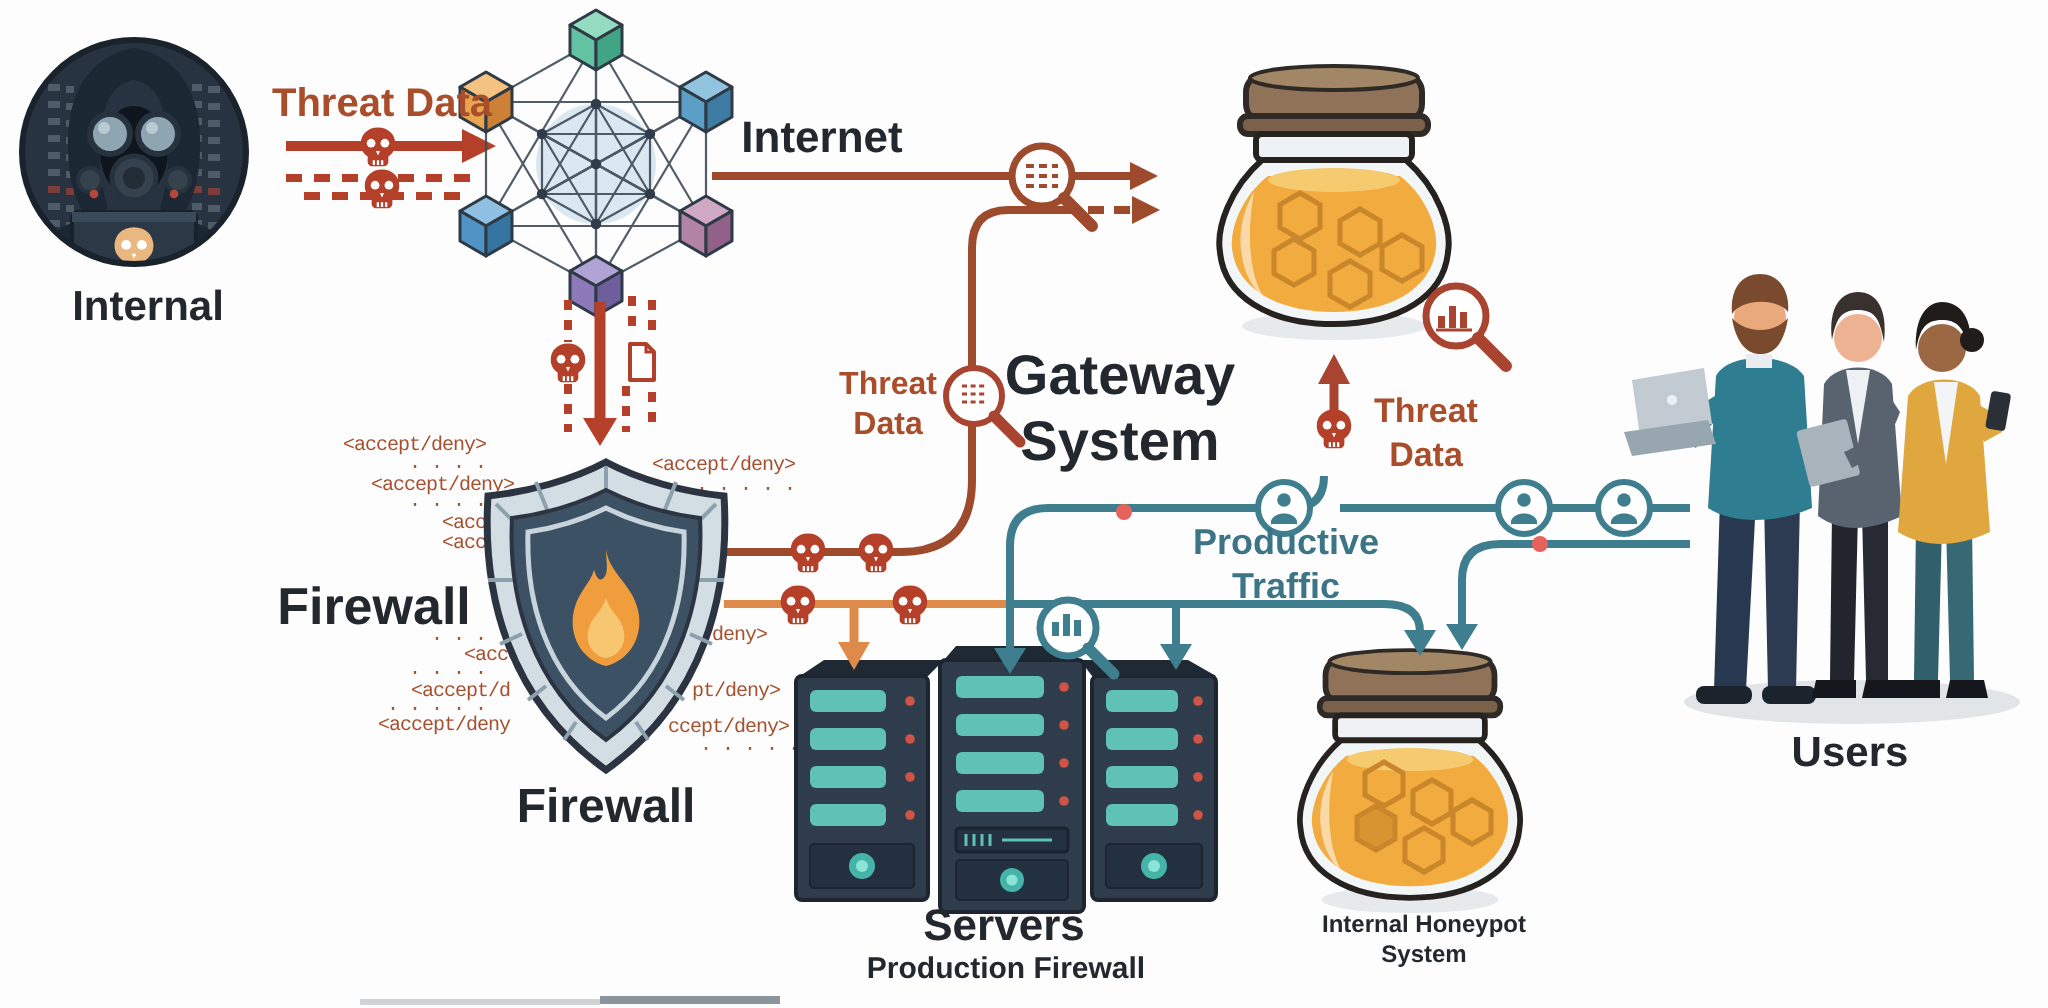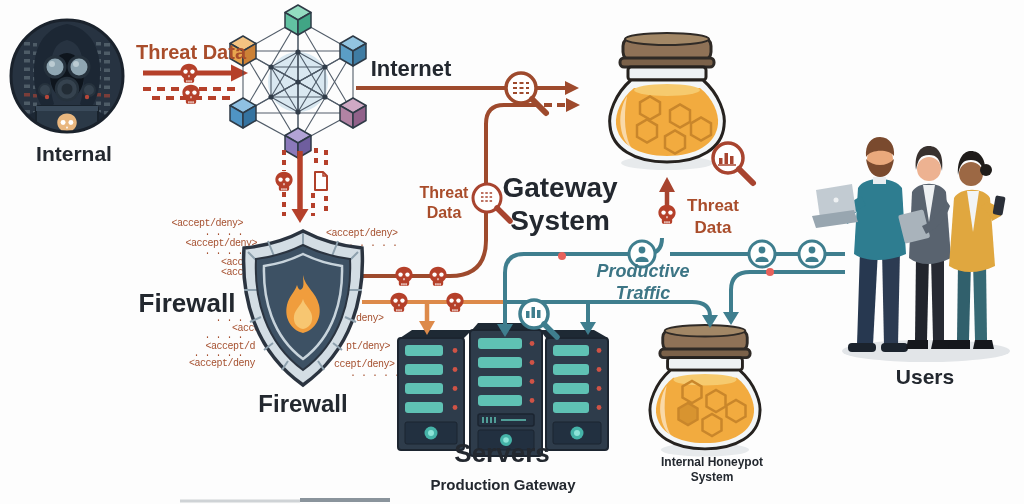--- a/index.html
+++ b/index.html
@@ -6,21 +6,21 @@
   #canvas{position:relative;width:1024px;height:504px;background:#fdfdfd;overflow:hidden;
           font-family:"Liberation Sans",sans-serif;}
   .rule{position:absolute;z-index:1;font-family:Liberation Mono, monospace;font-size:10px;
         line-height:1;color:#a5502f;width:95px;text-align:right;letter-spacing:-0.5px;white-space:nowrap;}
   .rule.r{width:auto;text-align:left;}
   svg#diagram{position:absolute;left:0;top:0;z-index:2;}
   .lbl{position:absolute;z-index:3;transform:translateX(-50%);text-align:center;color:#23282f;
        font-weight:700;white-space:nowrap;}
   .lbl span{display:block;}
   .threat{color:#a94d2b;}
-  .teal-txt{color:#3c7585;font-weight:700;font-style:italic;}
+  .teal-txt{color:#3c7585;font-weight:700;}
 </style>
 </head>
 <body>
 
 <div id="canvas">
 
   <div>
     <span class="rule" style="left:148px;top:219px">&lt;accept/deny&gt;</span>
     <span class="rule" style="left:148px;top:230px">· · · ·</span>
     <span class="rule" style="left:162px;top:239px">&lt;accept/deny&gt;</span>
@@ -468,20 +468,20 @@
   <div class="lbl threat" style="left:713px;top:195px;font-size:17px;line-height:1.3">
     <span>Threat</span>
     <span>Data</span>
   </div>
   <div class="lbl" style="left:187px;top:288px;font-size:26px">Firewall</div>
   <div class="lbl" style="left:303px;top:390px;font-size:24px">Firewall</div>
   <div class="lbl teal-txt" style="left:643px;top:261px;font-size:18px;line-height:1.2">
     <span>Productive</span>
     <span>Traffic</span>
   </div>
-  <div class="lbl" style="left:502px;top:438px;font-size:26px">Servers</div>
-  <div class="lbl" style="left:503px;top:476px;font-size:15px;font-weight:600">Production Gateway</div>
+  <div class="lbl" style="left:502px;top:450px;font-size:22px">Servers</div>
+  <div class="lbl" style="left:503px;top:476px;font-size:15px;font-weight:600">Production Firewall</div>
   <div class="lbl" style="left:712px;top:455px;font-size:12px;line-height:1.25">
     <span>Internal Honeypot</span>
     <span>System</span>
   </div>
   <div class="lbl" style="left:925px;top:365px;font-size:21px">Users</div>
 </div>
 
 </body></html>

